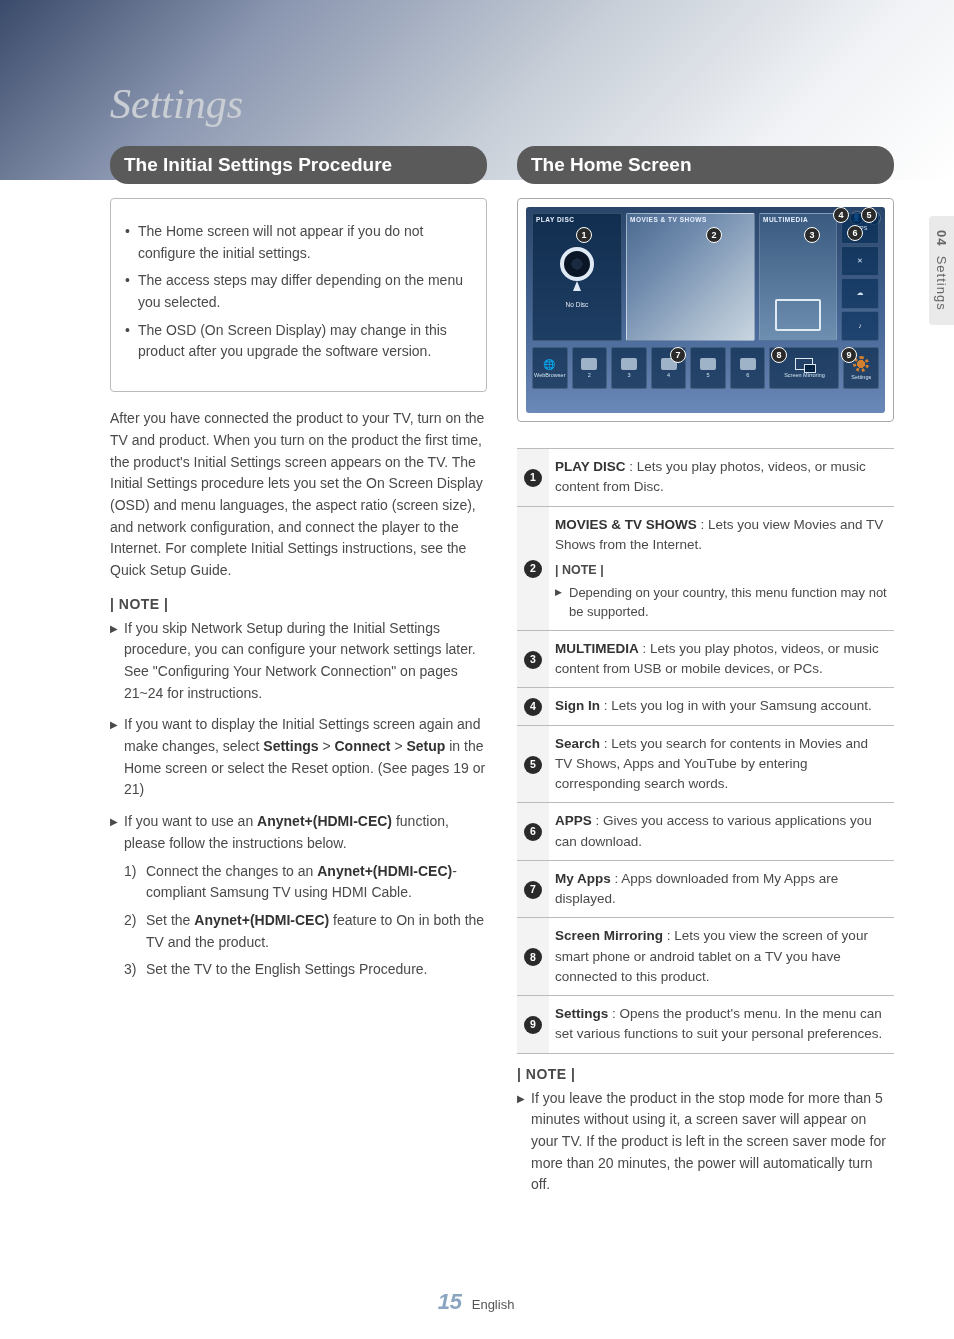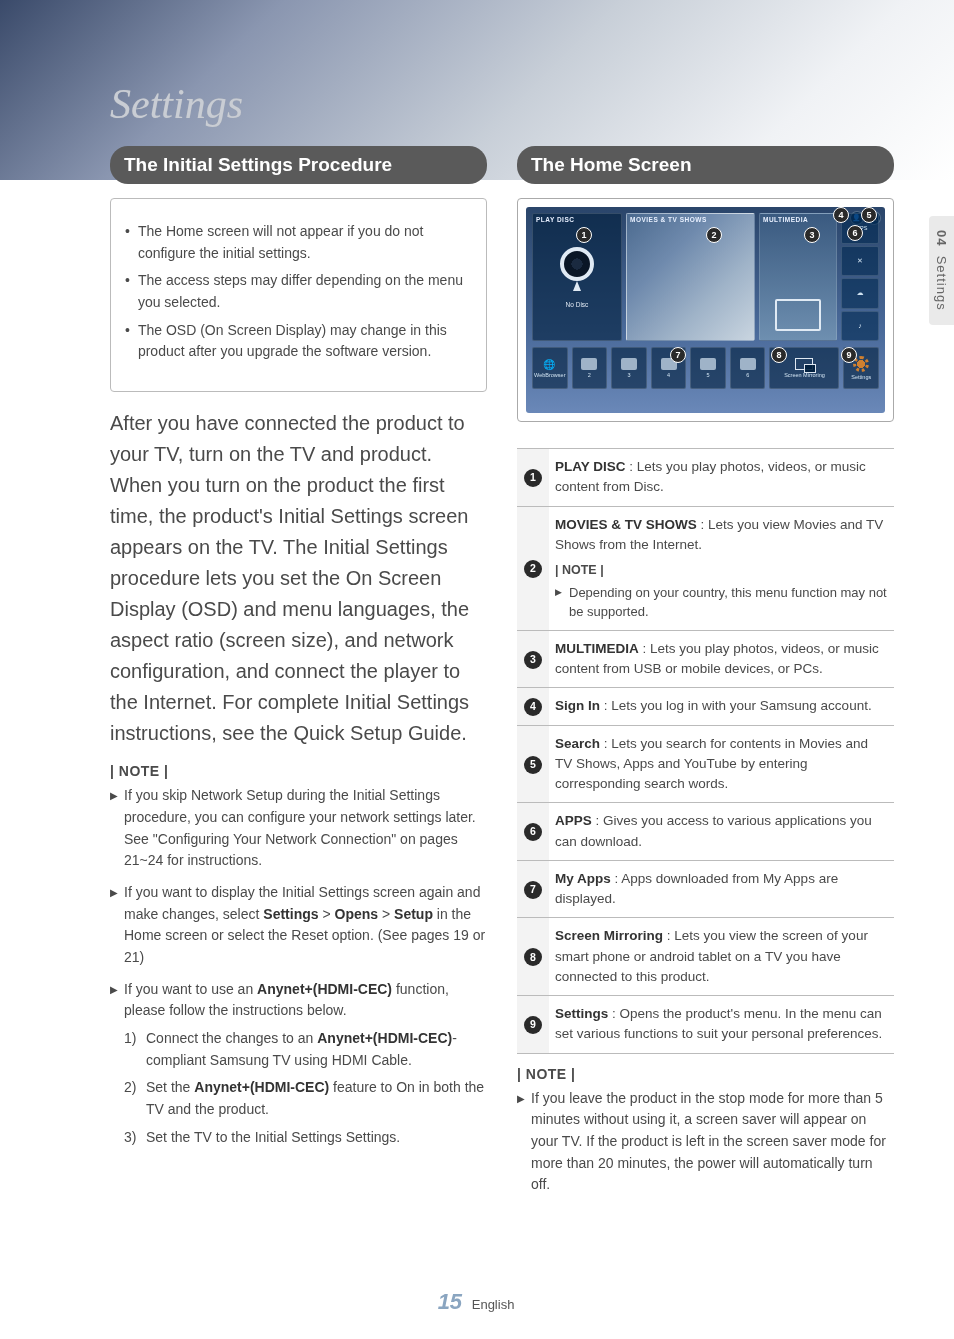--- a/index.html
+++ b/index.html
@@ -61,21 +61,21 @@
   ul.bullets li {
     display: flex;
     margin-bottom: 6px;
   }
   ul.bullets li::before {
     content: "•";
     margin-right: 8px;
     margin-top: 0;
   }
   .para {
-    font-size: 20px;
+    font-size: 14px;
     line-height: 1.55;
     margin-bottom: 14px;
   }
   .note-label {
     font-size: 14px;
     font-weight: bold;
     margin: 8px 0 6px;
     letter-spacing: 0.5px;
   }
   ul.arrow-list { list-style: none; font-size: 14px; line-height: 1.55; }
@@ -253,39 +253,39 @@
       <div class="note-label">| NOTE |</div>
 
       <ul class="arrow-list">
         <li>
           <span class="arrow">▶</span>
           <span class="body">If you skip Network Setup during the Initial Settings procedure, you can configure your network settings later. See "Configuring Your Network Connection" on pages 21~24 for instructions.</span>
         </li>
         <li>
           <span class="arrow">▶</span>
           <span class="body">
-            <span>If you want to display the Initial Settings screen again and make changes, select </span><span class="b">Settings</span><span> &gt; </span><span class="b">Opens</span><span> &gt; </span><span class="b">Setup</span><span> in the Home screen or select the Reset option. (See pages 19 or 21)</span>
+            <span>If you want to display the Initial Settings screen again and make changes, select </span><span class="b">Settings</span><span> &gt; </span><span class="b">Connect</span><span> &gt; </span><span class="b">Setup</span><span> in the Home screen or select the Reset option. (See pages 19 or 21)</span>
           </span>
         </li>
         <li>
           <span class="arrow">▶</span>
           <span class="body">
             <span>If you want to use an </span><span class="b">Anynet+(HDMI-CEC)</span><span> function, please follow the instructions below.</span>
             <div class="sublist">
               <div class="subitem">
                 <span class="num">1)</span>
                 <span><span>Connect the changes to an </span><span class="b">Anynet+(HDMI-CEC)</span><span>-compliant Samsung TV using HDMI Cable.</span></span>
               </div>
               <div class="subitem">
                 <span class="num">2)</span>
                 <span><span>Set the </span><span class="b">Anynet+(HDMI-CEC)</span><span> feature to On in both the TV and the product.</span></span>
               </div>
               <div class="subitem">
                 <span class="num">3)</span>
-                <span><span>Set the TV to the Initial Settings Settings.</span></span>
+                <span><span>Set the TV to the English Settings Procedure.</span></span>
               </div>
             </div>
           </span>
         </li>
       </ul>
     </div>
 
     <div class="col">
       <div class="heading-bar">The Home Screen</div>
 

